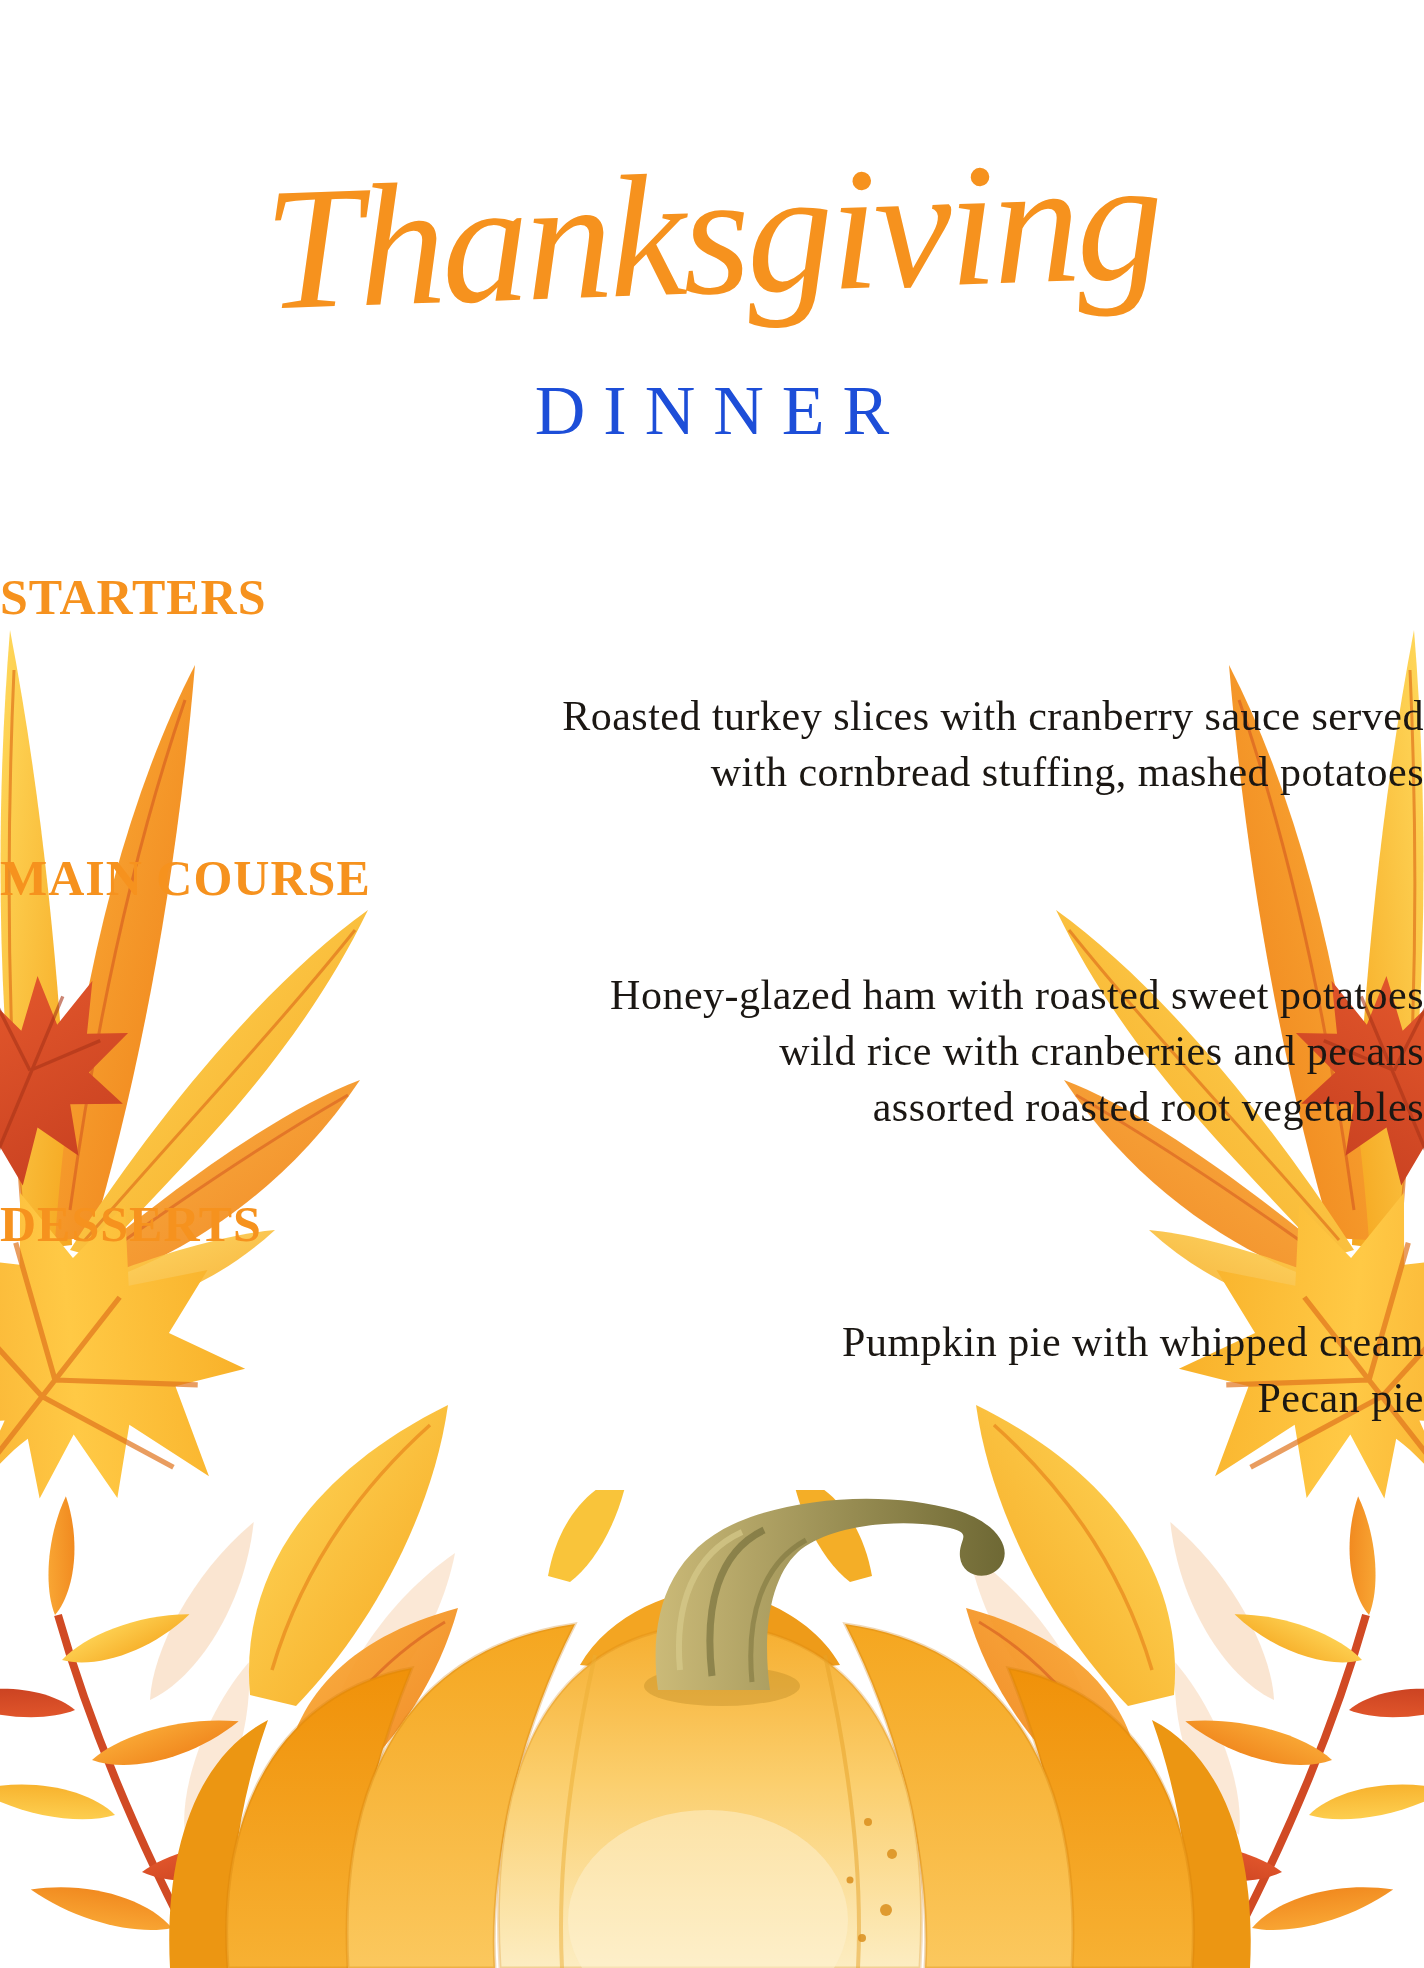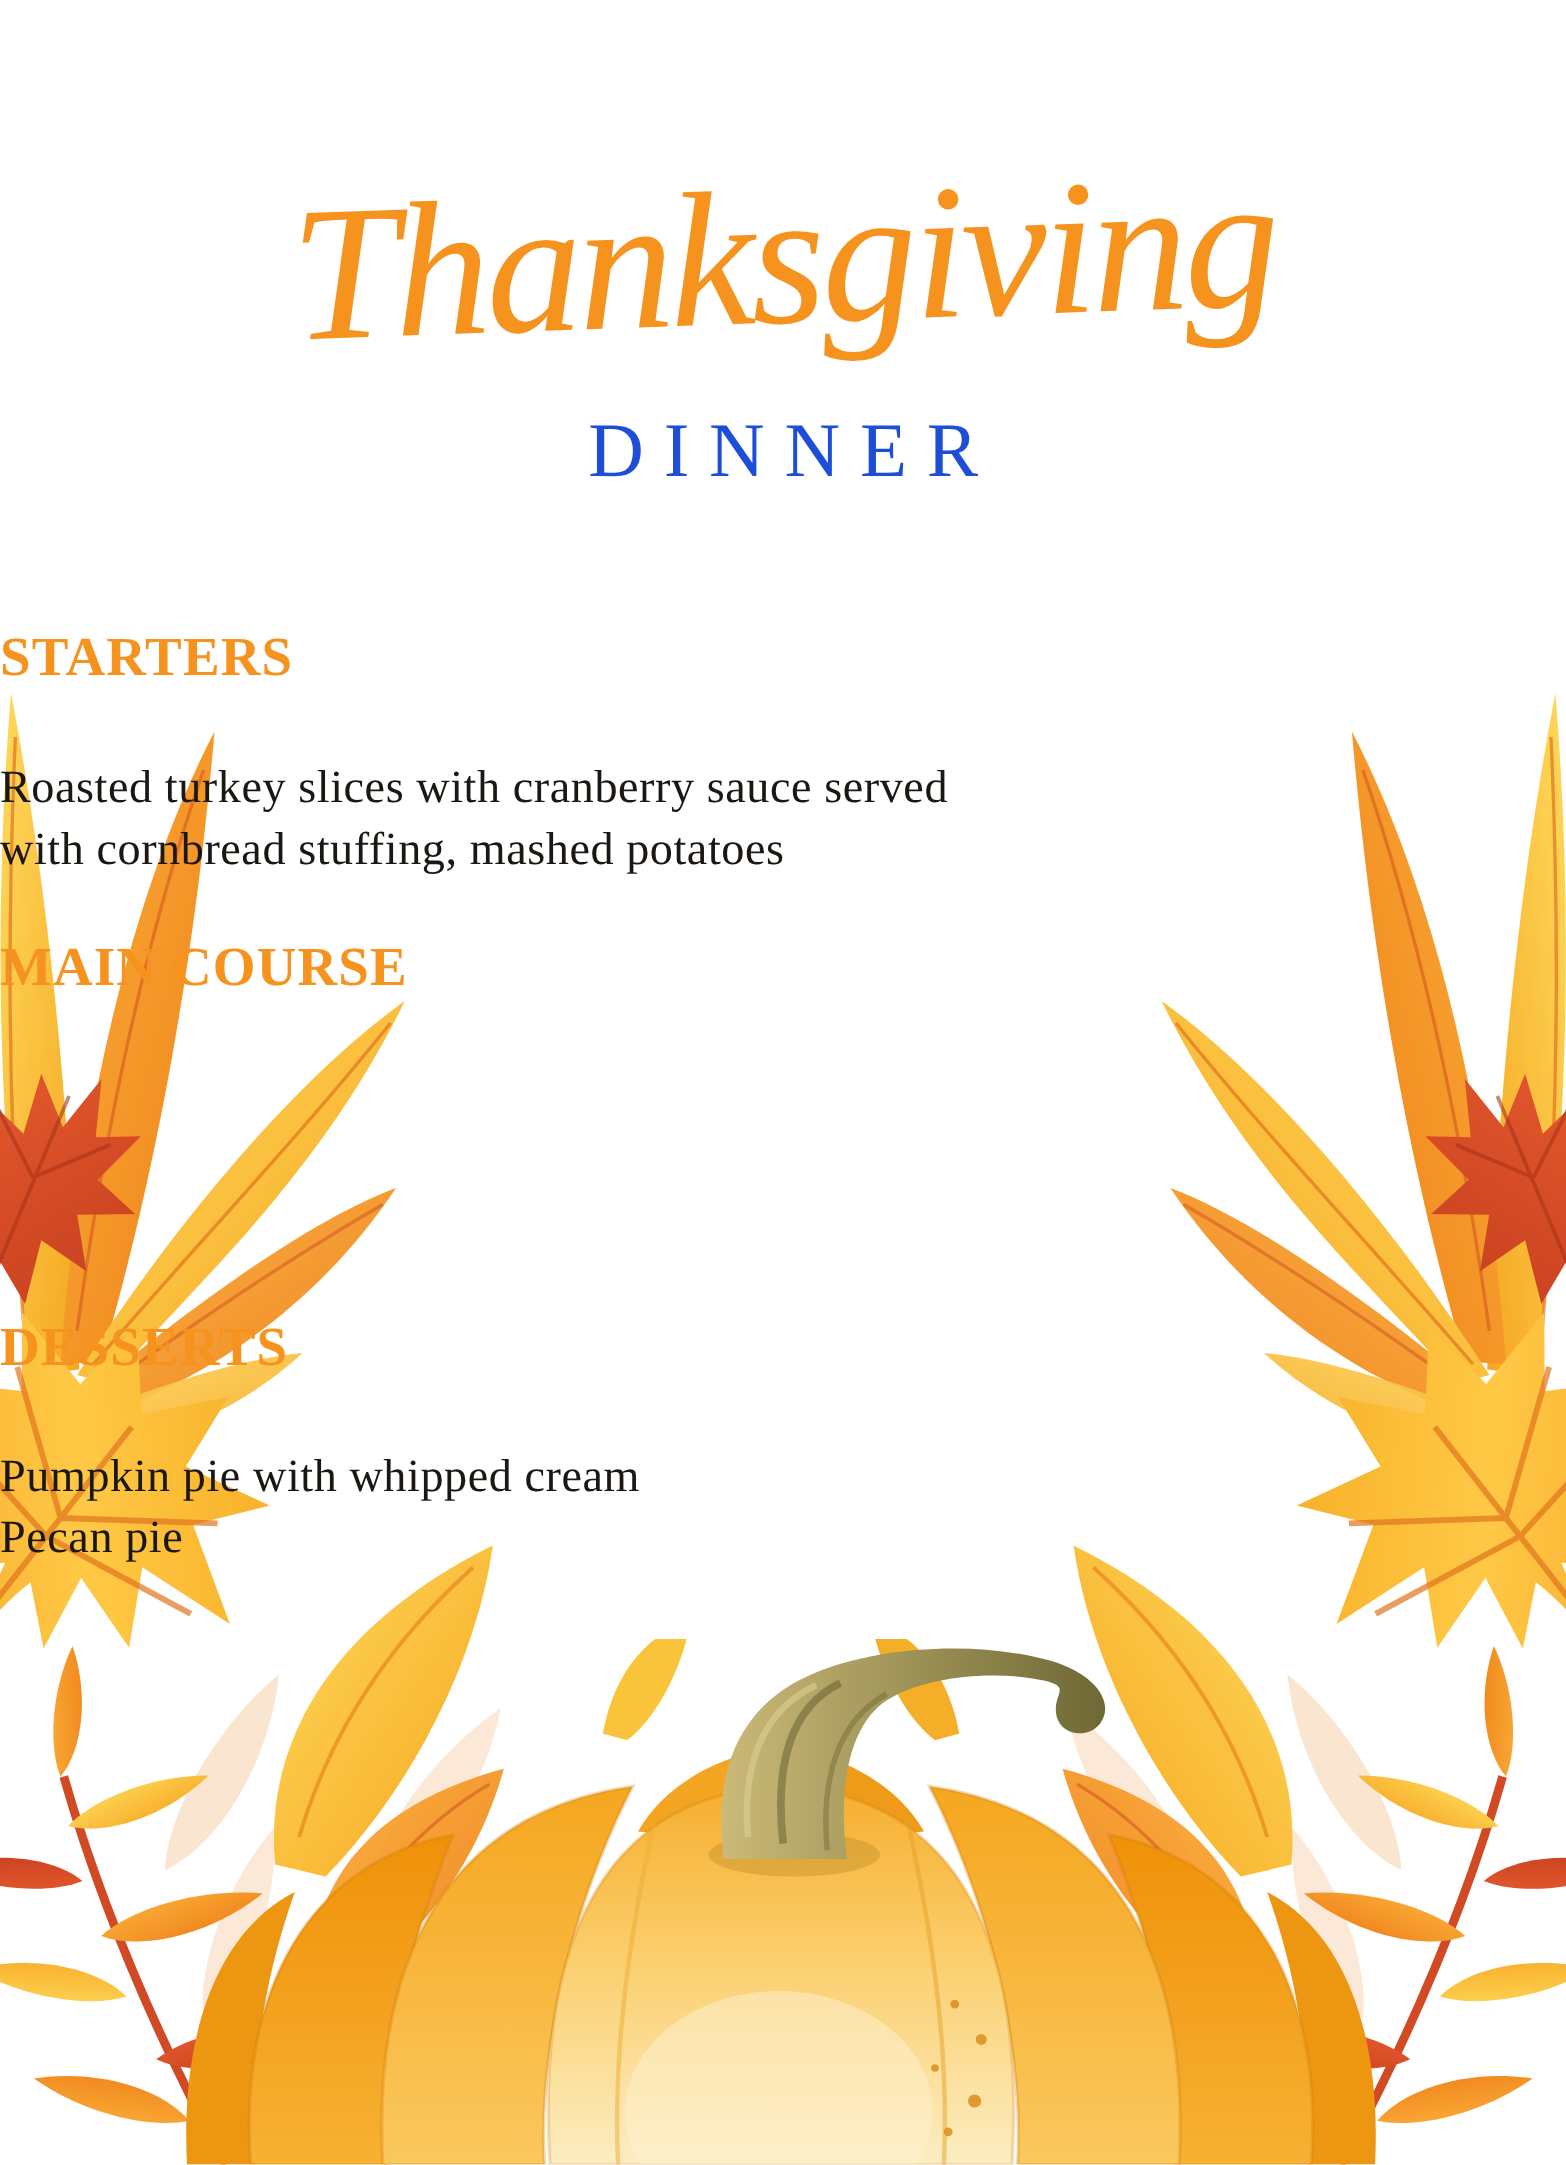--- a/index.html
+++ b/index.html
@@ -8,21 +8,21 @@
   .script-title{position:absolute;top:138px;left:0;right:0;text-align:center;
         font-family:"Liberation Serif",serif;font-style:italic;font-size:175px;line-height:1.1;
         color:#F6921E;letter-spacing:-4px;transform:rotate(-2deg);}
   .subtitle{position:absolute;top:376px;left:0;right:0;text-align:center;
         font-size:70px;line-height:1;color:#1d4ed8;letter-spacing:18px;text-indent:18px;font-weight:400;}
   .section-heading{position:absolute;left:0;right:0;text-align:left;
         font-size:50px;line-height:1;font-weight:bold;color:#F6921E;letter-spacing:1px;}
   .heading-starters{top:572px;}
   .heading-main{top:853px;}
   .heading-desserts{top:1199px;}
-  .menu-lines{position:absolute;left:0;right:0;text-align:left;
+  .menu-lines{position:absolute;left:0;right:0;text-align:right;
         font-size:42px;line-height:56px;color:#1B1713;letter-spacing:.5px;}
   .lines-starters{top:688px;}
   .lines-main{top:967px;}
   .lines-desserts{top:1314px;}
   .deco{position:absolute;pointer-events:none;}
   .deco-left{left:0;top:610px;width:480px;height:1358px;}
   .deco-right{right:0;top:610px;width:480px;height:1358px;transform:scaleX(-1);}
   .deco-pumpkin{left:150px;top:1490px;width:1120px;height:478px;}
 </style>
 </head>
@@ -227,20 +227,25 @@
   <div class="script-title">Thanksgiving</div>
   <div class="subtitle">DINNER</div>
 
   <div class="section-heading heading-starters">STARTERS</div>
   <div class="menu-lines lines-starters">
     <div>Roasted turkey slices with cranberry sauce served</div>
     <div>with cornbread stuffing, mashed potatoes</div>
   </div>
 
   <div class="section-heading heading-main">MAIN COURSE</div>
+  <div class="menu-lines lines-main">
+    <div>Honey-glazed ham with roasted sweet potatoes</div>
+    <div>wild rice with cranberries and pecans</div>
+    <div>assorted roasted root vegetables</div>
+  </div>
 
   <div class="section-heading heading-desserts">DESSERTS</div>
   <div class="menu-lines lines-desserts">
     <div>Pumpkin pie with whipped cream</div>
     <div>Pecan pie</div>
   </div>
 
 </div>
 
 </body></html>

